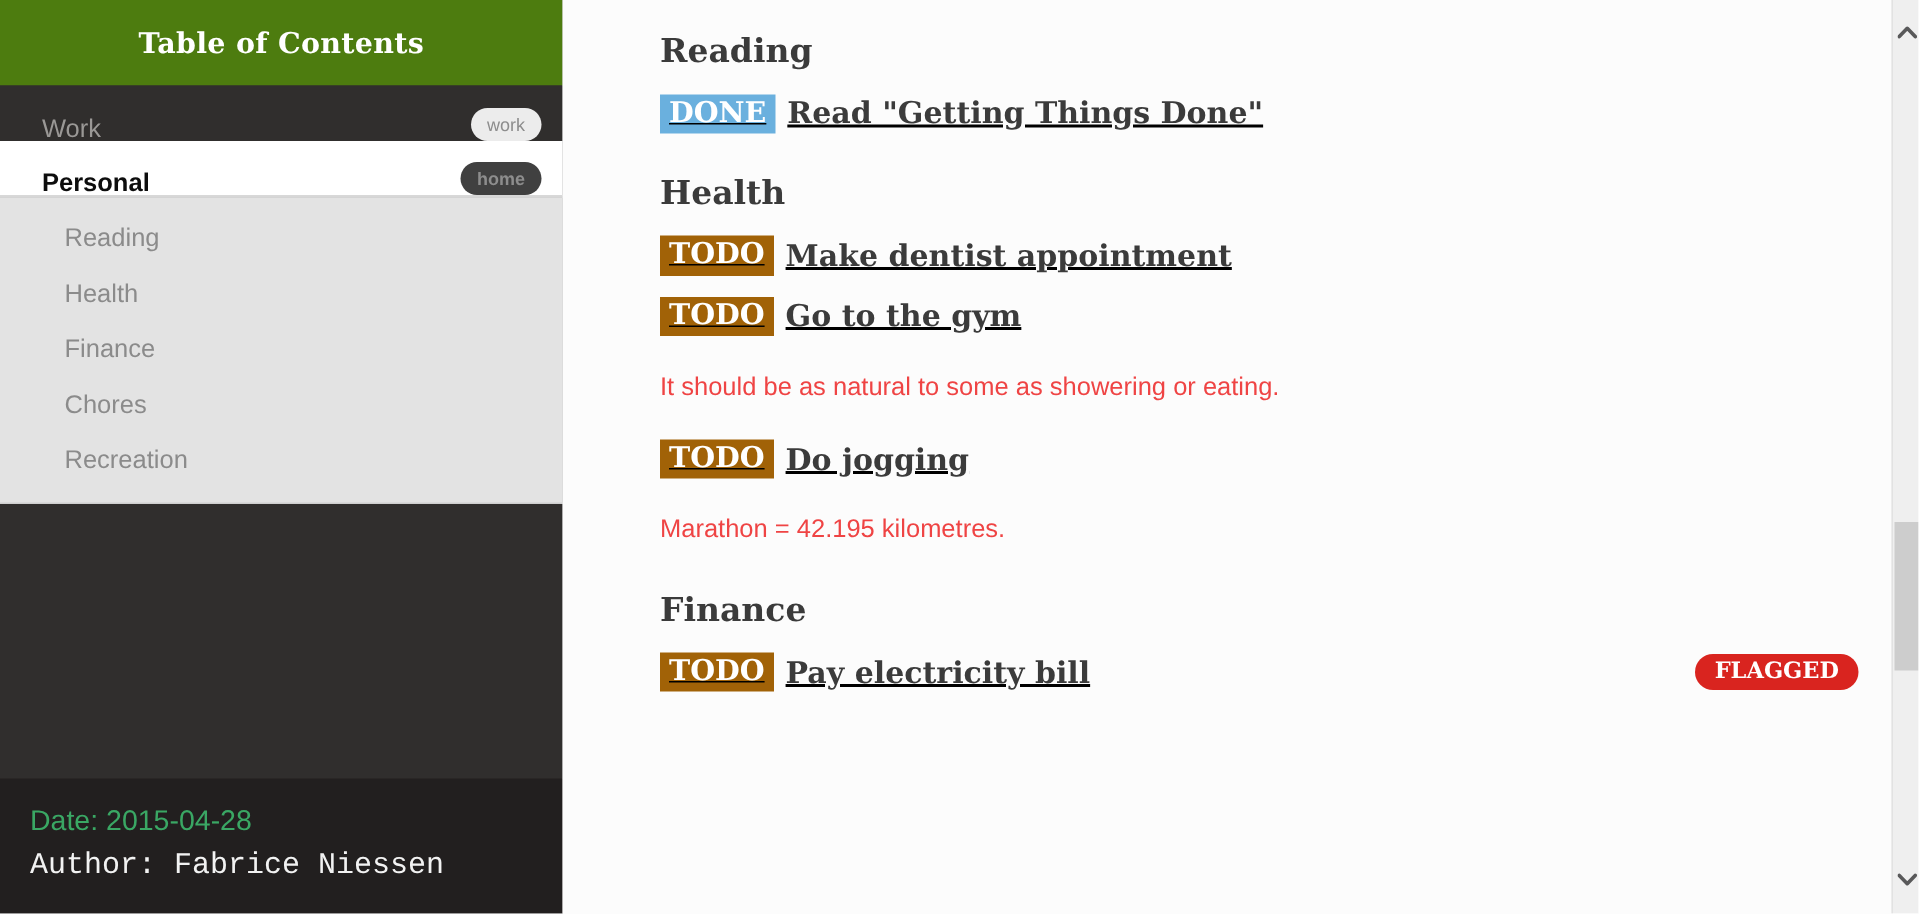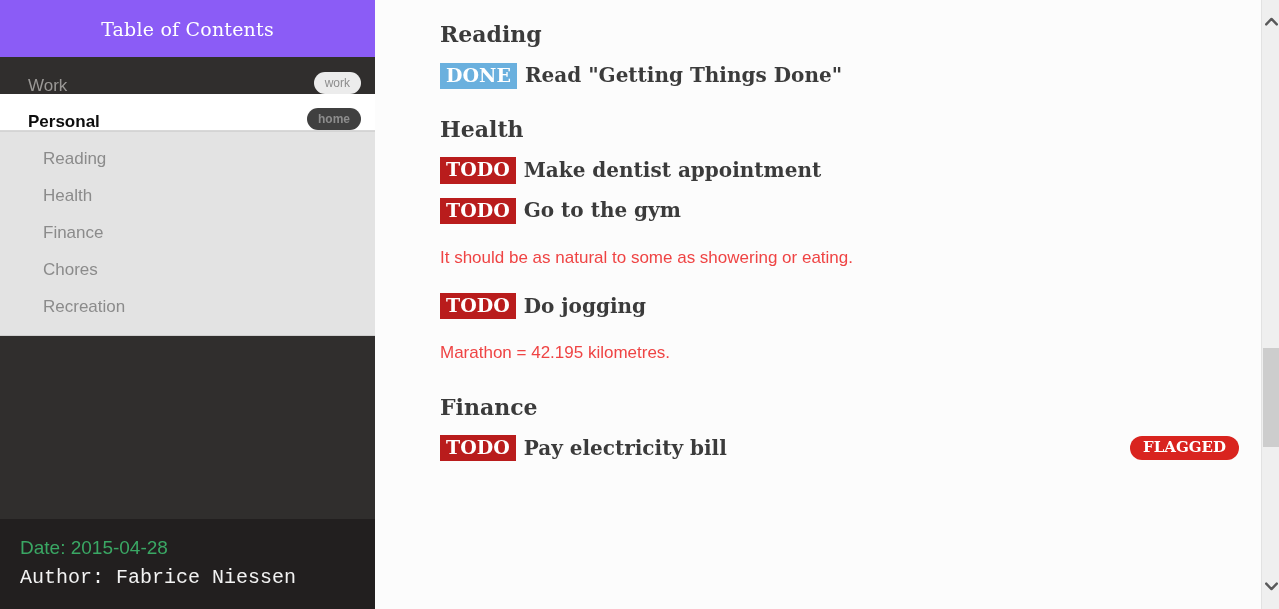--- a/index.html
+++ b/index.html
@@ -25,24 +25,24 @@
     height: 609px;
     background: #302e2d;
     display: flex;
     flex-direction: column;
     position: relative;
     flex: 0 0 375px;
   }
 
   .toc-header {
     height: 57px;
-    background: #8b5cf6;
+    background: #4d7c0f;
     color: #ffffff;
     font-family: "DejaVu Serif", serif;
-    font-weight: normal;
+    font-weight: bold;
     font-size: 19px;
     display: flex;
     align-items: center;
     justify-content: center;
     letter-spacing: 0.2px;
     flex: 0 0 57px;
   }
 
   .toc-list { list-style: none; }
 
@@ -134,34 +134,35 @@
     margin: 4px 0 12px 0;
     line-height: 1.3;
   }
   .section-heading.subsequent { margin-top: 26px; }
 
   .todo-line {
     display: flex;
     align-items: center;
     margin: 14px 0 14px 0;
     position: relative;
+    text-decoration: underline;
   }
 
   .kw {
     font-family: "DejaVu Serif", serif;
     font-weight: bold;
     font-size: 19px;
     color: #ffffff;
     padding: 2px 6px 3px 6px;
     line-height: 1.12;
     margin-right: 8px;
     white-space: nowrap;
   }
   .kw.done { background: #6ab0de; }
-  .kw.todo { background: #b91c1c; }
+  .kw.todo { background: #a16207; }
 
   .todo-title {
     font-family: "DejaVu Serif", serif;
     font-weight: bold;
     font-size: 20px;
     color: #3b3b3b;
     line-height: 1.25;
   }
 
   .para {

